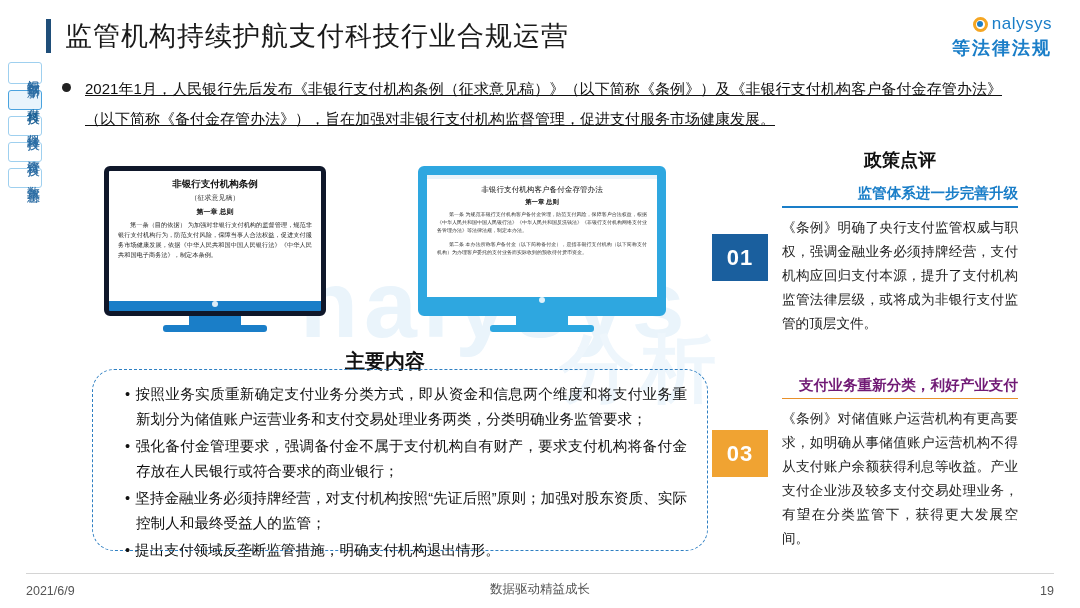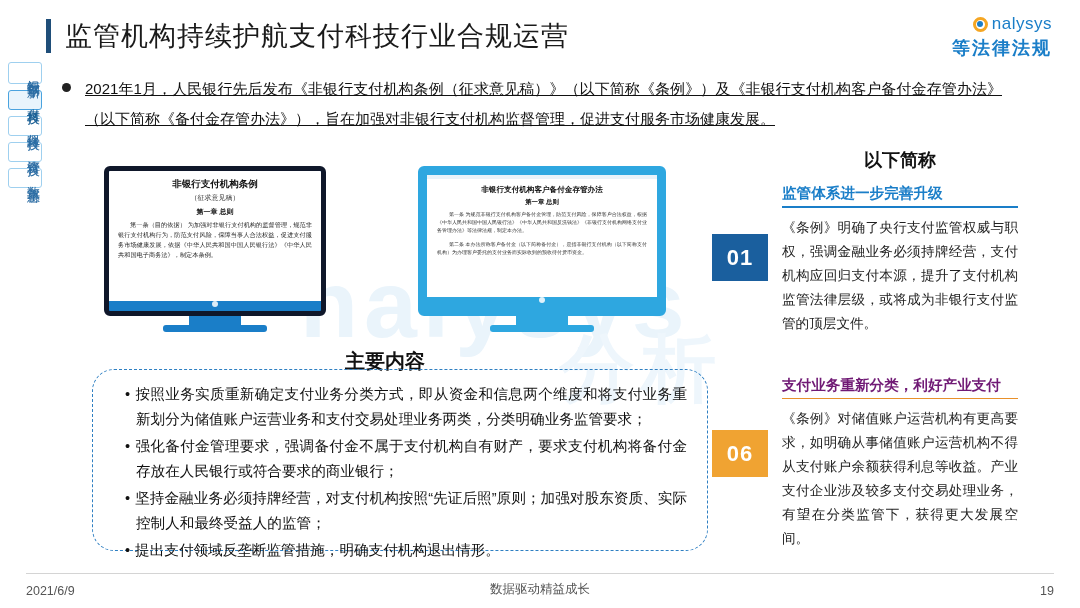--- a/index.html
+++ b/index.html
@@ -233,21 +233,21 @@
   #monitor-2 .page:before {
     content: "";
     position: absolute;
     left: 0; right: 0; top: 0;
     height: 4px;
     background: #e9f3fa;
   }
   .doc2-title {
     text-align: center;
     font-size: 7.6px;
-    font-weight: bold;
+    font-weight: normal;
     color: #111;
     margin: 4px 0 3px;
   }
   .doc2-chapter {
     text-align: center;
     font-size: 6.4px;
     font-weight: bold;
     color: #111;
     margin-bottom: 3px;
   }
@@ -332,21 +332,21 @@
     text-align: center;
     font-size: 18px;
     font-weight: bold;
     color: #111;
     margin-bottom: 12px;
   }
   .policy-sub {
     color: #1a7ec8;
     font-size: 14.6px;
     font-weight: bold;
-    text-align: left;
+    text-align: right;
     margin-bottom: 3px;
   }
   .policy-sub.orange {
     color: #701a75;
     margin-top: 40px;
   }
   .policy-underline {
     height: 1.6px;
     background: #1a7ec8;
     width: 100%;
@@ -473,24 +473,24 @@
 <div class="dashed-box">
   <ul>
     <li>按照业务实质重新确定支付业务分类方式，即从资金和信息两个维度和将支付业务重新划分为储值账户运营业务和支付交易处理业务两类，分类明确业务监管要求；</li>
     <li>强化备付金管理要求，强调备付金不属于支付机构自有财产，要求支付机构将备付金存放在人民银行或符合要求的商业银行；</li>
     <li>坚持金融业务必须持牌经营，对支付机构按照“先证后照”原则；加强对股东资质、实际控制人和最终受益人的监管；</li>
     <li>提出支付领域反垄断监管措施，明确支付机构退出情形。</li>
   </ul>
 </div>
 
 <div class="badge" id="badge-01">01</div>
-<div class="badge" id="badge-02">06</div>
+<div class="badge" id="badge-02">03</div>
 
 <div class="right-col">
-  <div class="policy-heading">以下简称</div>
+  <div class="policy-heading">政策点评</div>
 
   <div class="policy-block">
     <div class="policy-sub">监管体系进一步完善升级</div>
     <div class="policy-underline"></div>
     <div class="policy-body">《条例》明确了央行支付监管权威与职权，强调金融业务必须持牌经营，支付机构应回归支付本源，提升了支付机构监管法律层级，或将成为非银行支付监管的顶层文件。</div>
   </div>
 
   <div class="policy-block policy-block-2">
     <div class="policy-sub orange">支付业务重新分类，利好产业支付</div>
     <div class="policy-underline orange"></div>

